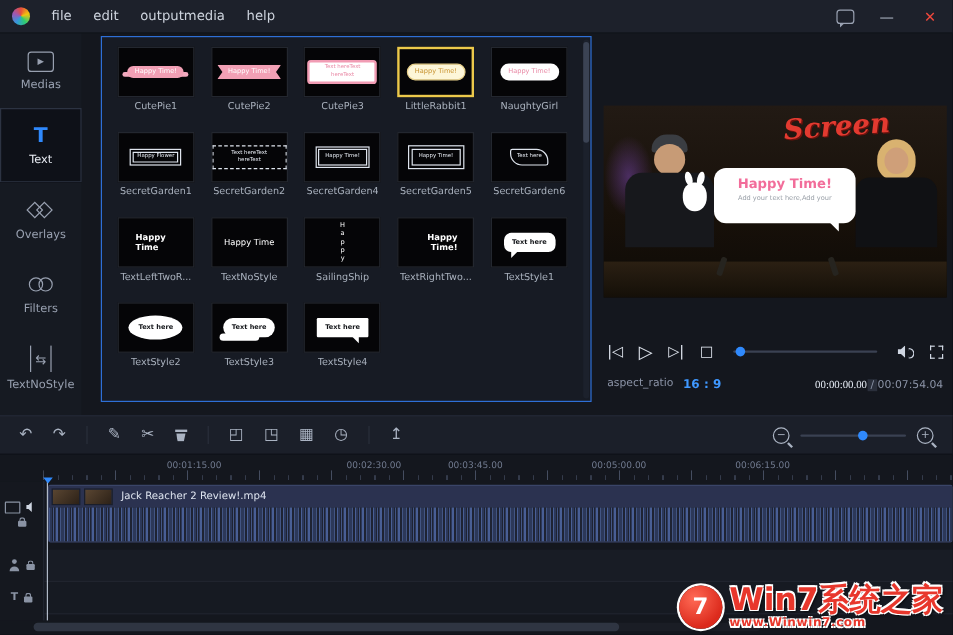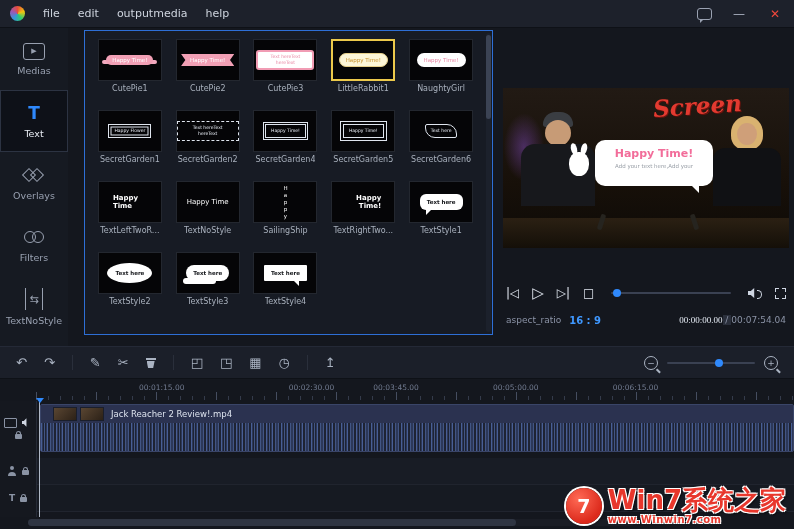--- a/index.html
+++ b/index.html
@@ -130,21 +130,21 @@
 
   
   .timeline{position:absolute;left:0;right:0;top:380px;bottom:0;background:#14171e;}
   .ruler{position:absolute;left:36px;right:0;top:3px;height:17px;
          background:
            repeating-linear-gradient(to right,#454d60 0 1px,transparent 1px 60px) left bottom/100% 8px no-repeat,
            repeating-linear-gradient(to right,#343b4b 0 1px,transparent 1px 12px) left bottom/100% 4px no-repeat;}
   .rlabel{position:absolute;top:0;transform:translateX(-50%);font-size:7.5px;color:#717b90;white-space:nowrap;}
   .tracks{position:absolute;left:36px;right:0;top:21px;bottom:12px;border-left:1px solid #252a36;}
   .clip{position:absolute;left:3px;right:0;top:3px;height:48px;background:#262c40;border:1px solid #3a4568;border-radius:2px;box-sizing:border-box;}
-  .clip-top{height:18px;display:flex;align-items:center;gap:3px;padding-left:12px;background:#2b3250;}
+  .clip-top{height:18px;display:flex;align-items:center;gap:3px;padding-left:2px;background:#2b3250;}
   .cthumb{width:24px;height:14px;background:linear-gradient(135deg,#5a4632,#2c2117);border:1px solid #1a1e2b;box-sizing:border-box;}
   .clip-name{font-size:8.5px;color:#dde3ee;margin-left:4px;white-space:nowrap;}
   .clip-wave{position:absolute;left:0;right:0;top:18px;bottom:0;
              background:
                repeating-linear-gradient(90deg,rgba(96,126,198,.55) 0 1px,transparent 1px 3px),
                repeating-linear-gradient(90deg,rgba(70,95,160,.35) 0 2px,transparent 2px 5px),
                #1e2333;}
   .trow{position:absolute;left:0;right:0;height:26px;border-bottom:1px solid #20242e;background:#181c25;}
   .trow.r2{top:57px;} .trow.r3{top:84px;background:#161a22;}
   .playhead{position:absolute;left:2px;top:0;bottom:0;width:1px;background:rgba(215,225,240,.8);}

